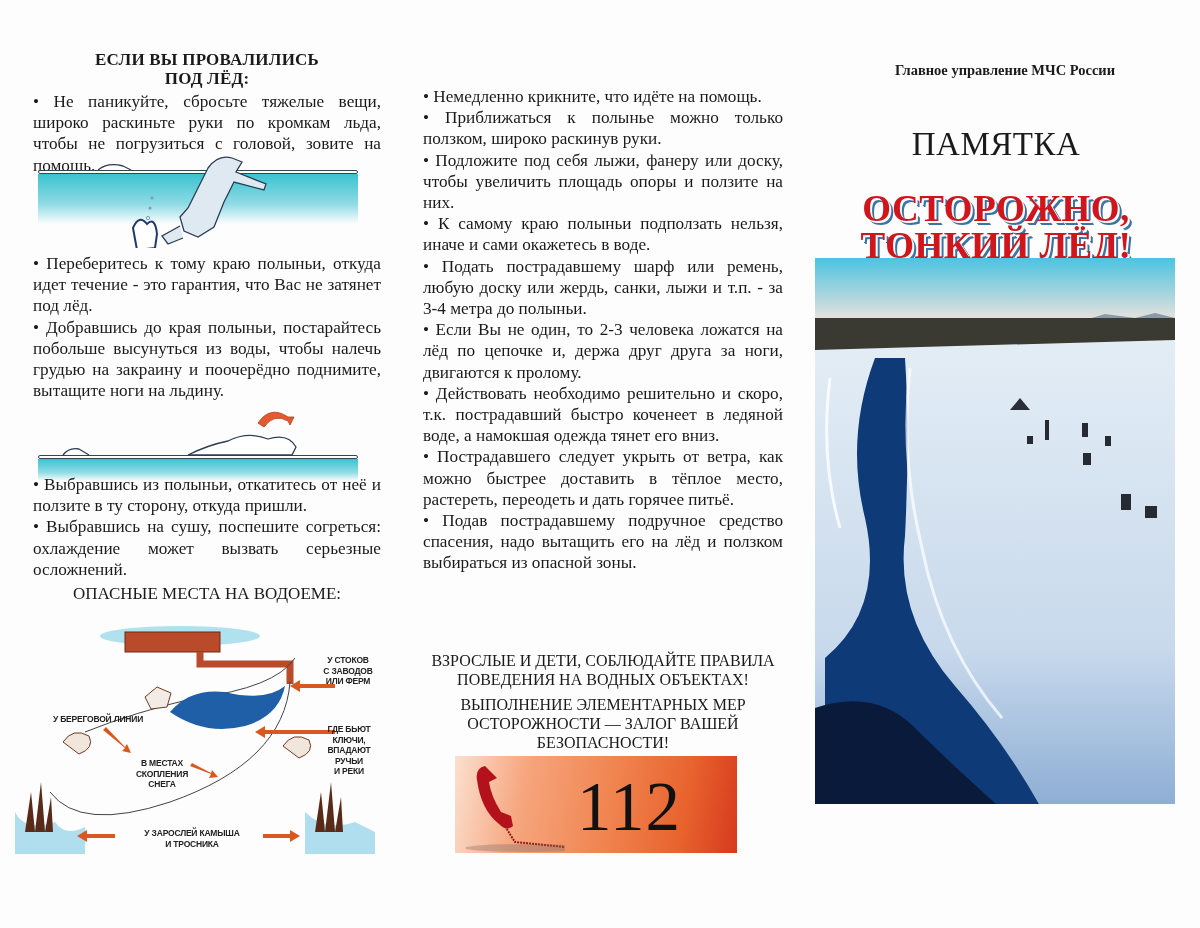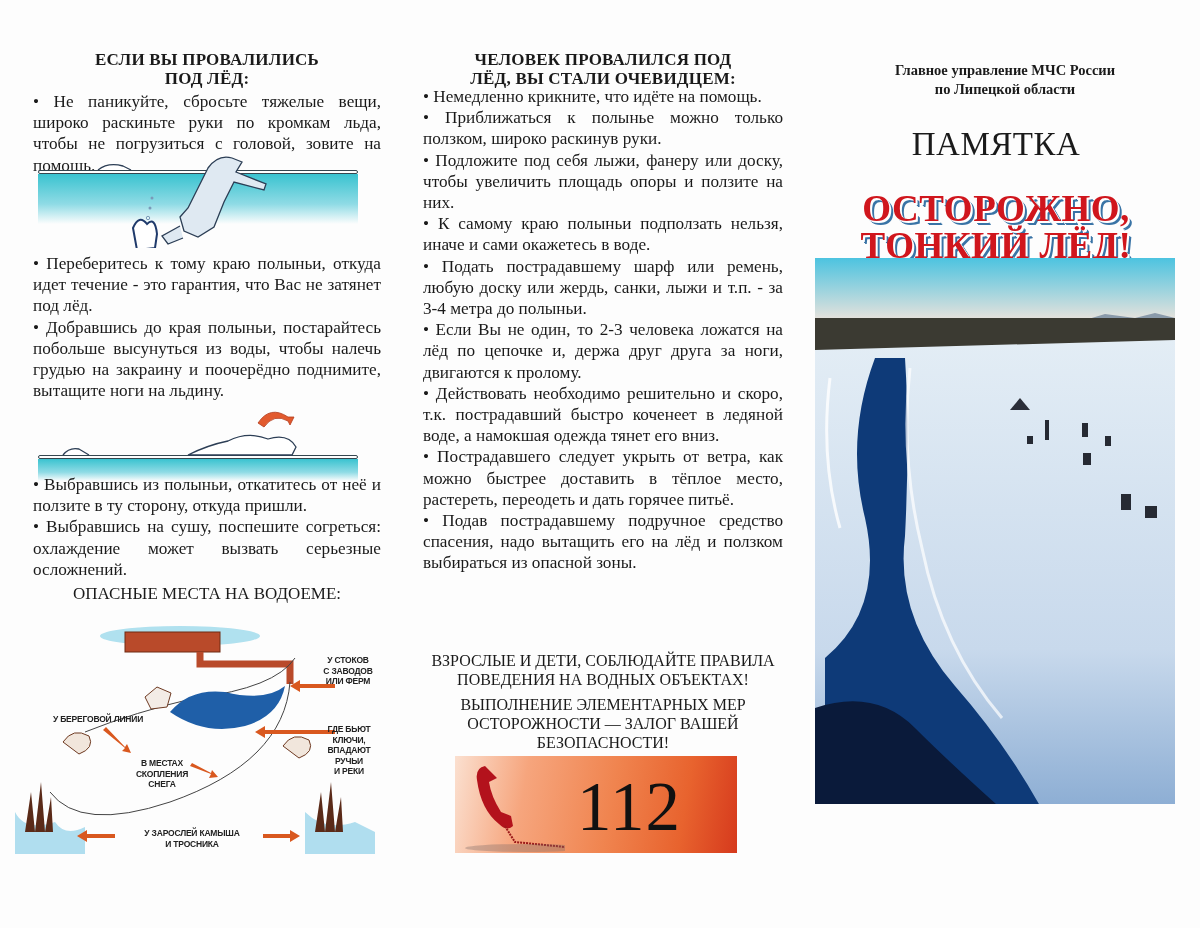--- a/index.html
+++ b/index.html
@@ -149,24 +149,20 @@
       <div>СНЕГА</div>
     </div>
     <div class="map-label" style="left:112px;top:206px;width:130px;">
       <div>У ЗАРОСЛЕЙ КАМЫША</div>
       <div>И ТРОСНИКА</div>
     </div>
   </div>
 </section>
 
 <section id="mid" class="panel">
-  <div id="m-heading" class="block heading">
-    <div>ЧЕЛОВЕК ПРОВАЛИЛСЯ ПОД</div>
-    <div>ЛЁД, ВЫ СТАЛИ ОЧЕВИДЦЕМ:</div>
-  </div>
   <div id="m-p1" class="block para">
     <div>• Немедленно крикните, что идёте на помощь.</div>
     <div>• Приближаться к полынье можно только ползком, широко раскинув руки.</div>
     <div>• Подложите под себя лыжи, фанеру или доску, чтобы увеличить площадь опоры и ползите на них.</div>
     <div>• К самому краю  полыньи подползать нельзя, иначе и сами окажетесь в воде.</div>
     <div>• Подать пострадавшему шарф или ремень, любую доску или жердь, санки, лыжи и т.п. - за 3-4 метра до полыньи.</div>
     <div>• Если Вы не один,  то 2-3 человека ложатся на лёд по цепочке и, держа друг друга за ноги, двигаются к пролому.</div>
     <div>• Действовать необходимо решительно и скоро, т.к. пострадавший быстро коченеет в ледяной воде, а намокшая одежда тянет его вниз.</div>
     <div>• Пострадавшего следует укрыть от ветра, как  можно быстрее доставить в тёплое место, растереть, переодеть и дать горячее питьё.</div>
     <div>• Подав пострадавшему подручное средство спасения, надо вытащить его на лёд и ползком выбираться из опасной зоны.</div>
@@ -187,21 +183,20 @@
     <path d="M30 10 q-10 2 -8 14 q4 30 22 44 q8 8 14 2 l-2 -10 l-10 -4 q-10 -16 -12 -30 l8 -4 z" fill="#b3121c"></path>
     <path d="M50 70 q6 10 10 16 l60 6" fill="none" stroke="#9b1a1a" stroke-width="2" stroke-dasharray="2 1"></path>
     <ellipse cx="70" cy="92" rx="60" ry="4" fill="#7a6a66" opacity="0.35"></ellipse>
   </svg>
   <div id="phone-number">112</div>
 </div>
 
 <section id="right" class="panel">
   <div id="org">
     <div>Главное управление МЧС России</div>
-    <div>по Липецкой области</div>
   </div>
   <div id="memo-title">ПАМЯТКА</div>
   <div id="warning-title">
     <div>ОСТОРОЖНО,</div>
     <div>ТОНКИЙ ЛЁД!</div>
   </div>
 </section>
 
 <div id="photo">
   <svg width="360" height="598" style="position:absolute;left:0;top:0">

